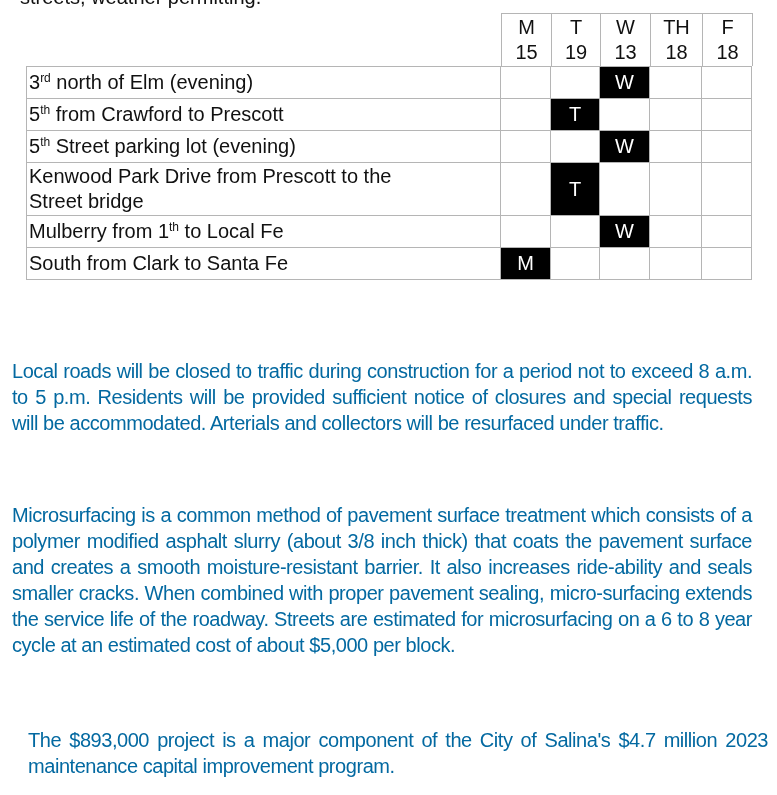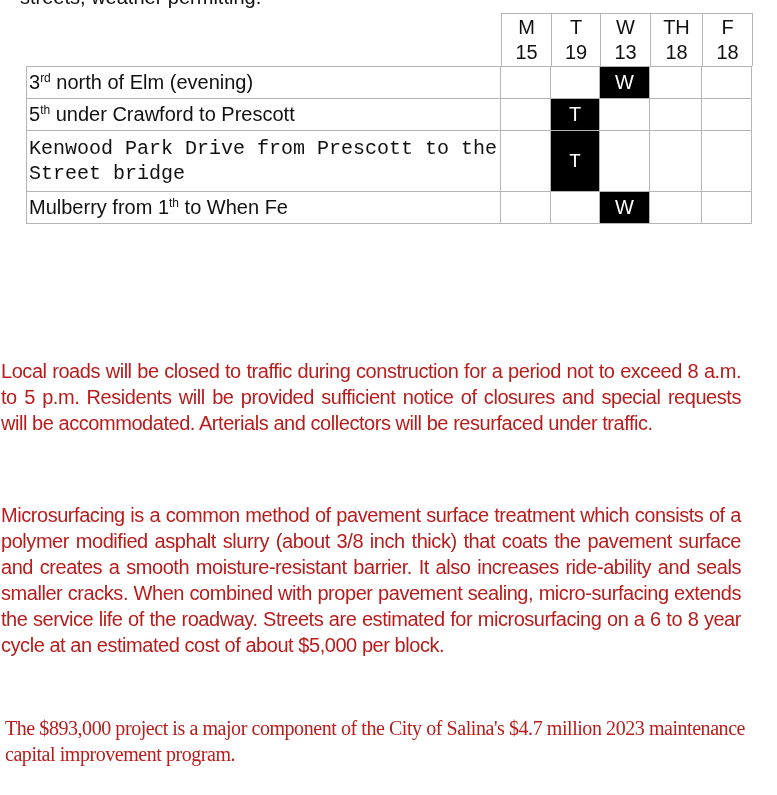--- a/index.html
+++ b/index.html
@@ -30,26 +30,26 @@
     border: 1px solid #b5b5b5; padding: 0; vertical-align: middle;
   }
   td.street {
     width: 471px; padding-left: 2px !important; line-height: 25px;
     color: #111;
   }
   td.street sup { font-size: 12px; vertical-align: 7px; line-height: 0; }
   td.day { text-align: center; color: #fff; font-size: 20px; }
   td.day.on { background: #000; }
   tr.r1 { height: 32px; padding-left: 46px; }
-  tr.r2 { height: 61px; font-family: Liberation Mono, monospace; }
+  tr.r2 { height: 53px; }
   .para {
-    position: absolute; left: 1px; width: 740px;
+    position: absolute; left: 12px; width: 740px;
     font-family: "Liberation Sans", sans-serif;
     font-size: 20px; line-height: 26px; text-align: justify;
-    color: #b91c1c; letter-spacing: -0.45px;
+    color: #0369a1; letter-spacing: -0.45px;
   }
 </style>
 </head>
 <body>
 
 <div class="intro-tail">streets, weather permitting.</div>
 
 <div class="header-block">
   <div class="hcell" style="width:49px">
     <span>M</span>
@@ -85,44 +85,60 @@
   <tbody>
     <tr class="r1">
       <td class="street"><span>3</span><sup>rd</sup><span> north of Elm (evening)</span></td>
       <td class="day"></td>
       <td class="day"></td>
       <td class="day on">W</td>
       <td class="day"></td>
       <td class="day"></td>
     </tr>
     <tr class="r1">
-      <td class="street"><span>5</span><sup>th</sup><span> under Crawford to Prescott</span></td>
+      <td class="street"><span>5</span><sup>th</sup><span> from Crawford to Prescott</span></td>
       <td class="day"></td>
       <td class="day on">T</td>
       <td class="day"></td>
+      <td class="day"></td>
+      <td class="day"></td>
+    </tr>
+    <tr class="r1">
+      <td class="street"><span>5</span><sup>th</sup><span> Street parking lot (evening)</span></td>
+      <td class="day"></td>
+      <td class="day"></td>
+      <td class="day on">W</td>
       <td class="day"></td>
       <td class="day"></td>
     </tr>
     <tr class="r2">
       <td class="street">
           <div>Kenwood Park Drive from Prescott to the</div>
           <div>Street bridge</div>
         </td>
       <td class="day"></td>
       <td class="day on">T</td>
       <td class="day"></td>
       <td class="day"></td>
       <td class="day"></td>
     </tr>
     <tr class="r1">
-      <td class="street"><span>Mulberry from 1</span><sup>th</sup><span> to When Fe</span></td>
+      <td class="street"><span>Mulberry from 1</span><sup>th</sup><span> to Local Fe</span></td>
       <td class="day"></td>
       <td class="day"></td>
       <td class="day on">W</td>
+      <td class="day"></td>
+      <td class="day"></td>
+    </tr>
+    <tr class="r1">
+      <td class="street">South from Clark to Santa Fe</td>
+      <td class="day on">M</td>
+      <td class="day"></td>
+      <td class="day"></td>
       <td class="day"></td>
       <td class="day"></td>
     </tr>
   </tbody>
 </table>
 
 <p class="para" style="top:358px; margin:0;">Local roads will be closed to traffic during construction for a period not to exceed 8 a.m. to 5 p.m.  Residents will be provided sufficient notice of closures and special requests will be accommodated.  Arterials and collectors will be resurfaced under traffic.</p>
 <p class="para" style="top:502px; margin:0;">Microsurfacing is a common method of pavement surface treatment which consists of a polymer modified asphalt slurry (about 3/8 inch thick) that coats the pavement surface and creates a smooth moisture-resistant barrier. It also increases ride-ability and seals smaller cracks. When combined with proper pavement sealing, micro-surfacing extends the service life of the roadway. Streets are estimated for microsurfacing on a 6 to 8 year cycle at an estimated cost of about $5,000 per block.</p>
-<p class="para" style="top:711px; margin:4px;font-family:Liberation Serif, serif;">The $893,000 project is a major component of the City of Salina's $4.7 million 2023 maintenance capital improvement program.</p>
+<p class="para" style="top:711px; margin:16px;">The $893,000 project is a major component of the City of Salina's $4.7 million 2023 maintenance capital improvement program.</p>
 
 </body></html>

